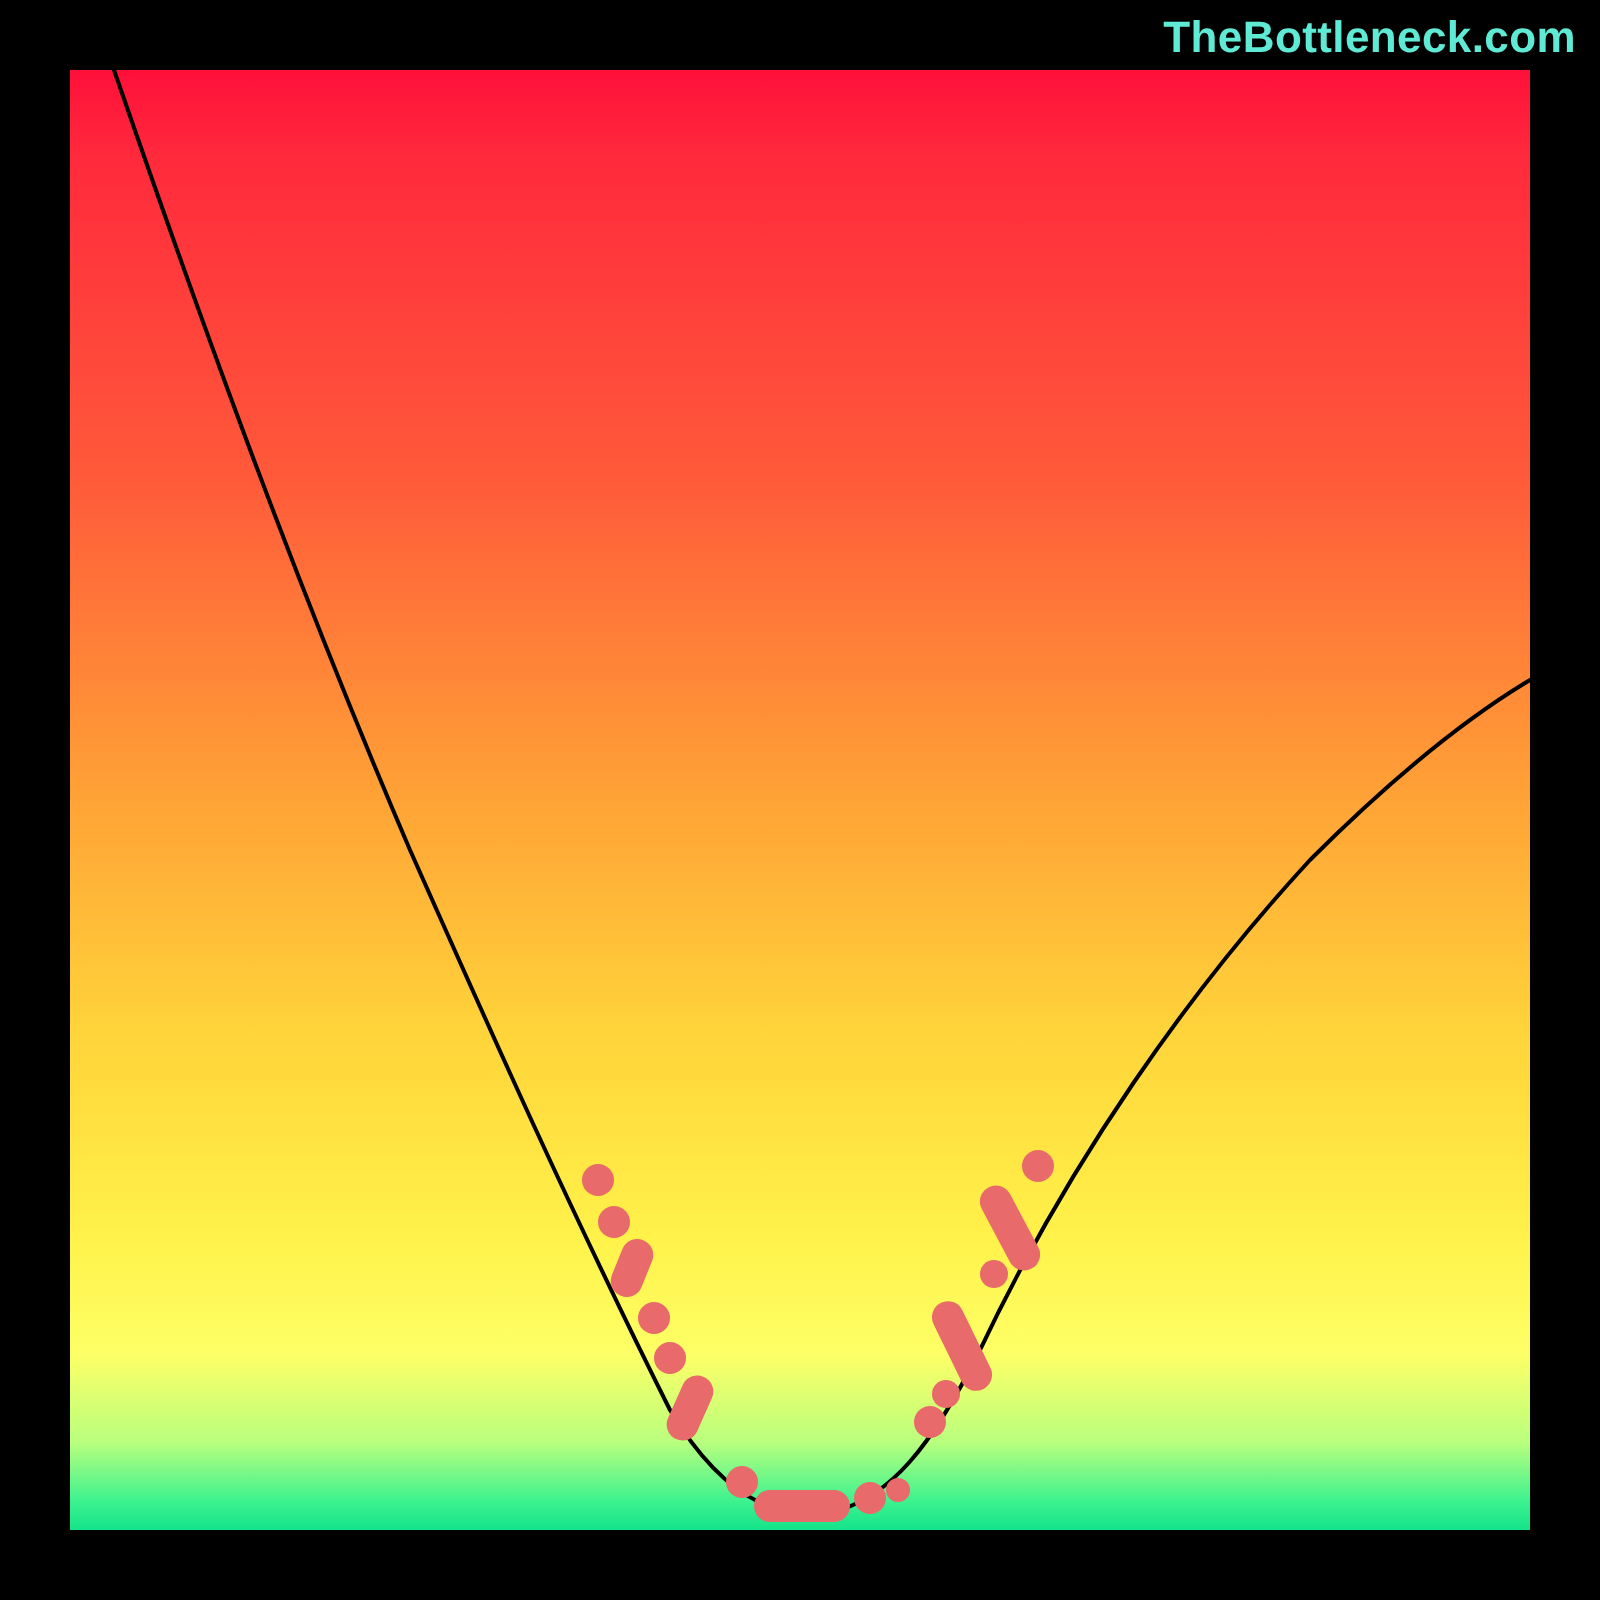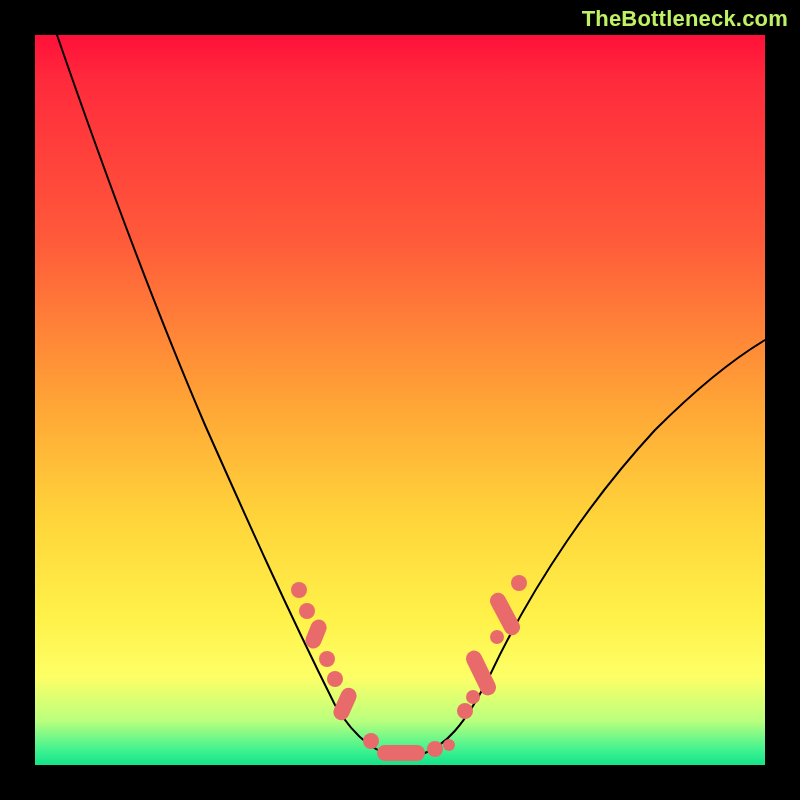--- a/index.html
+++ b/index.html
@@ -14,21 +14,21 @@
   .frame {
     position: relative;
     width: 800px;
     height: 800px;
     background: #000;
   }
   .watermark {
     position: absolute;
     top: 6px;
     right: 12px;
-    color: #bef264;
+    color: #5eead4;
     font-size: 22px;
     font-weight: bold;
     font-family: Arial, sans-serif;
     letter-spacing: 0.2px;
   }
   .plot-area {
     position: absolute;
     left: 35px;
     top: 35px;
     width: 730px;

